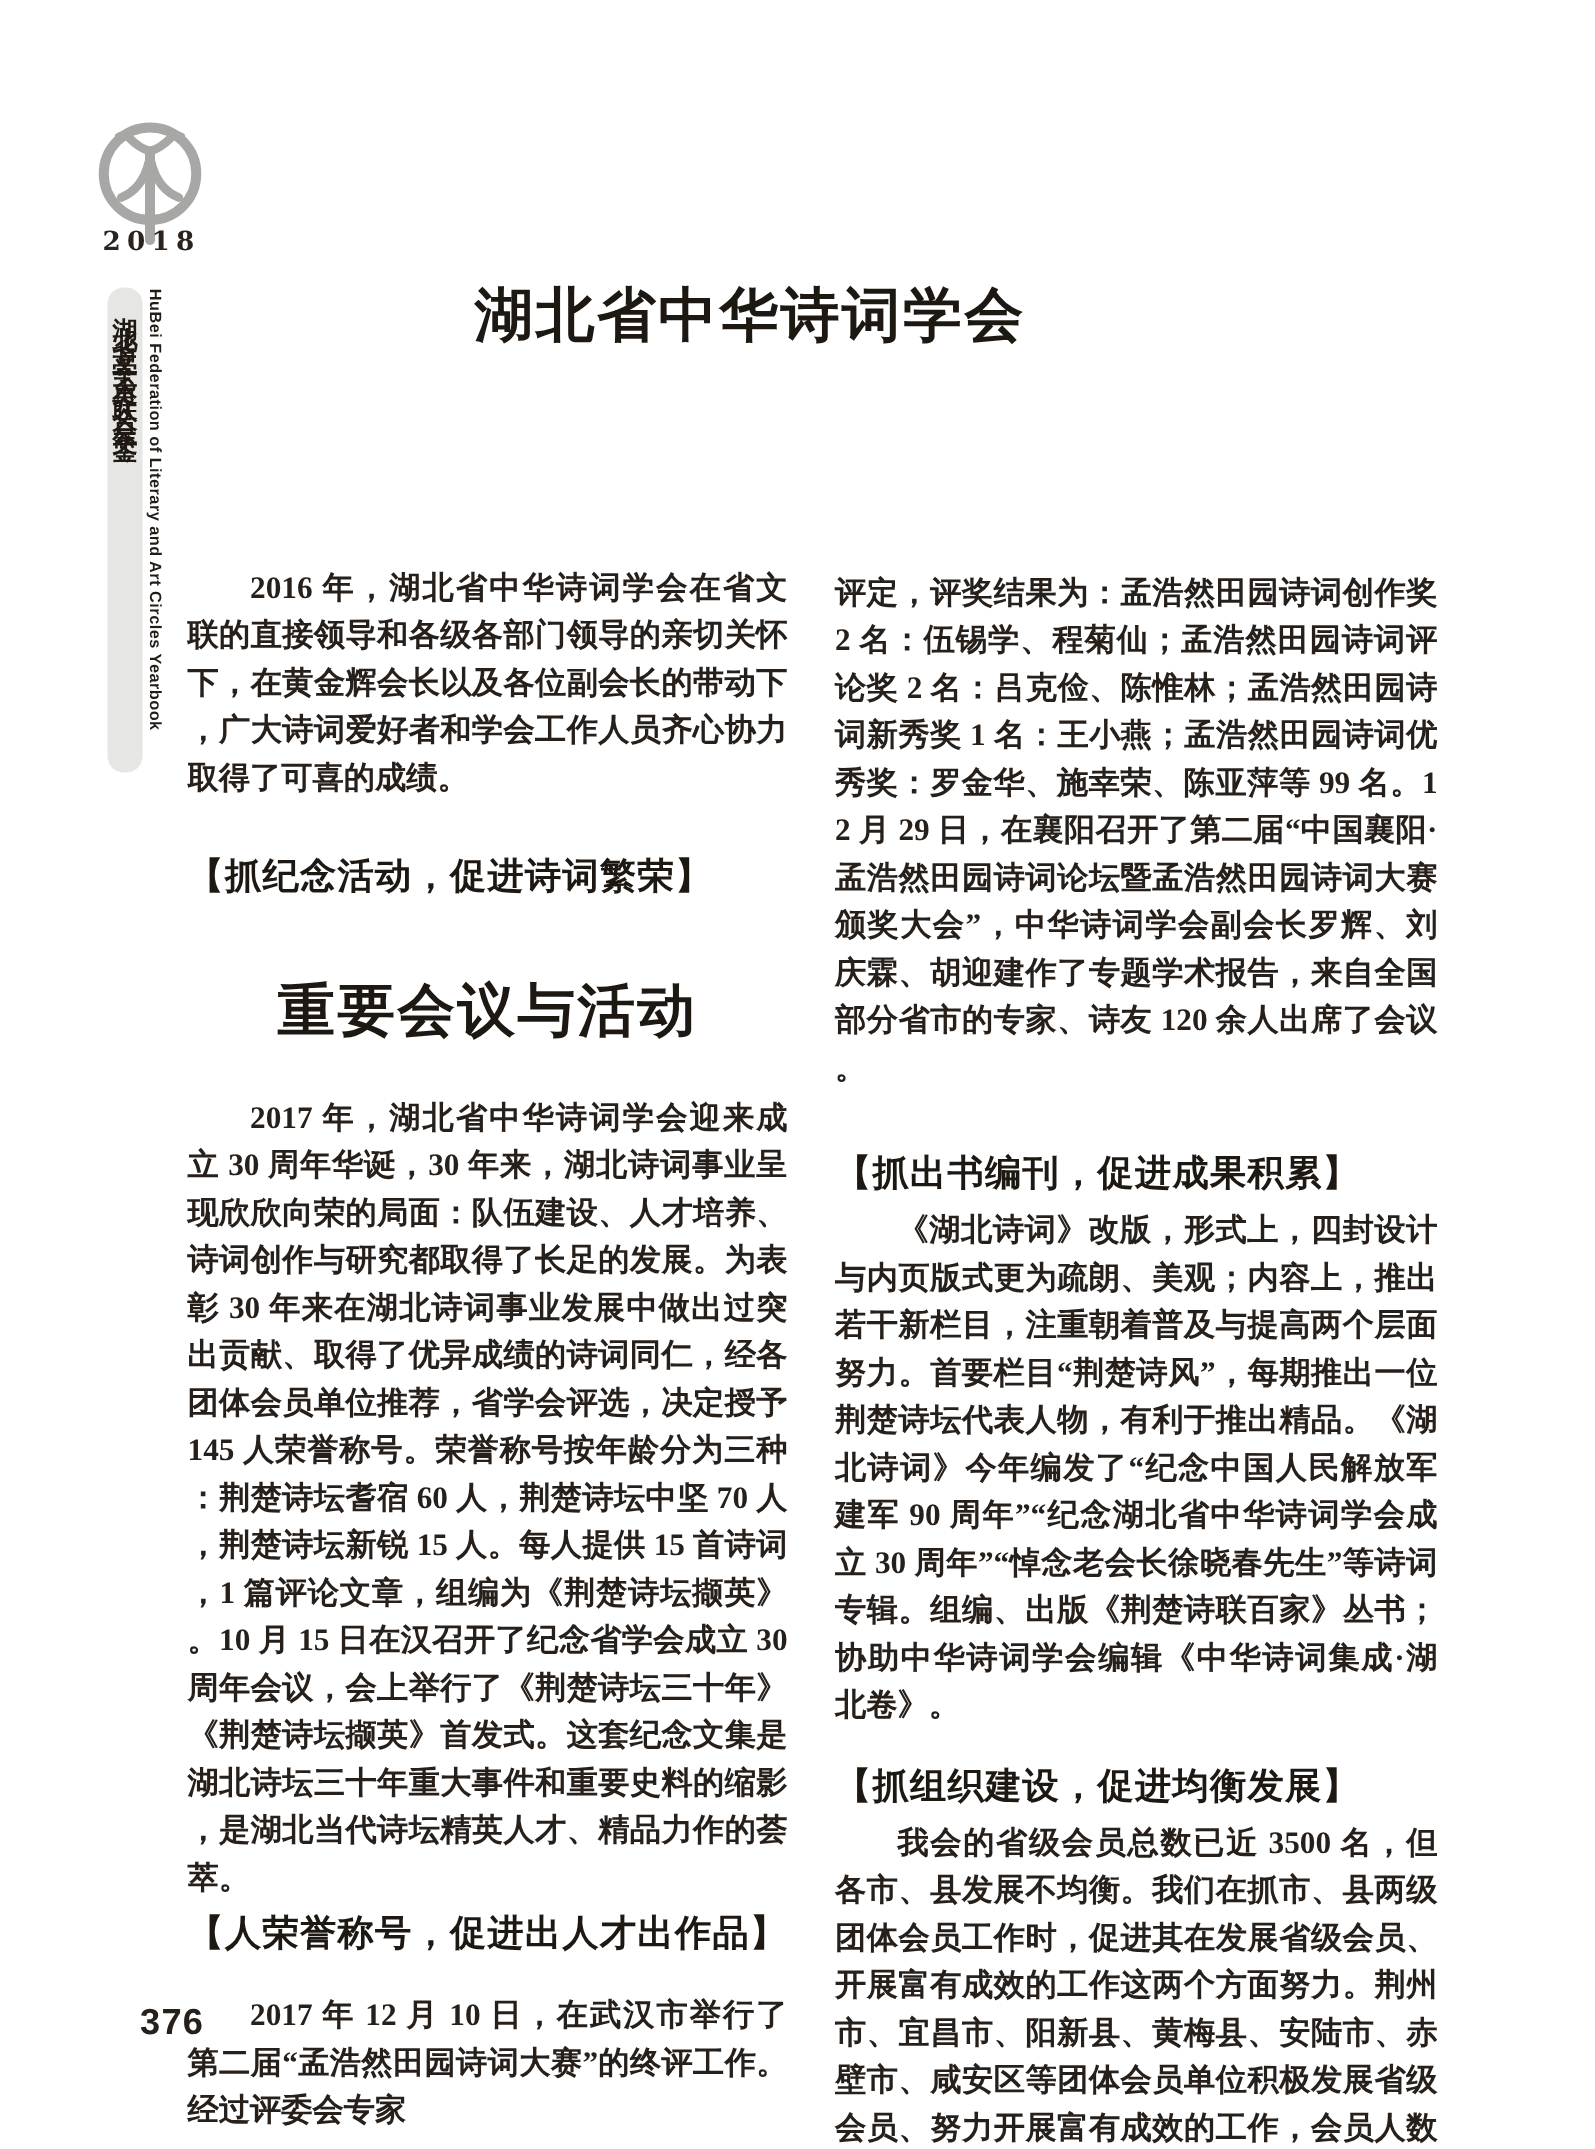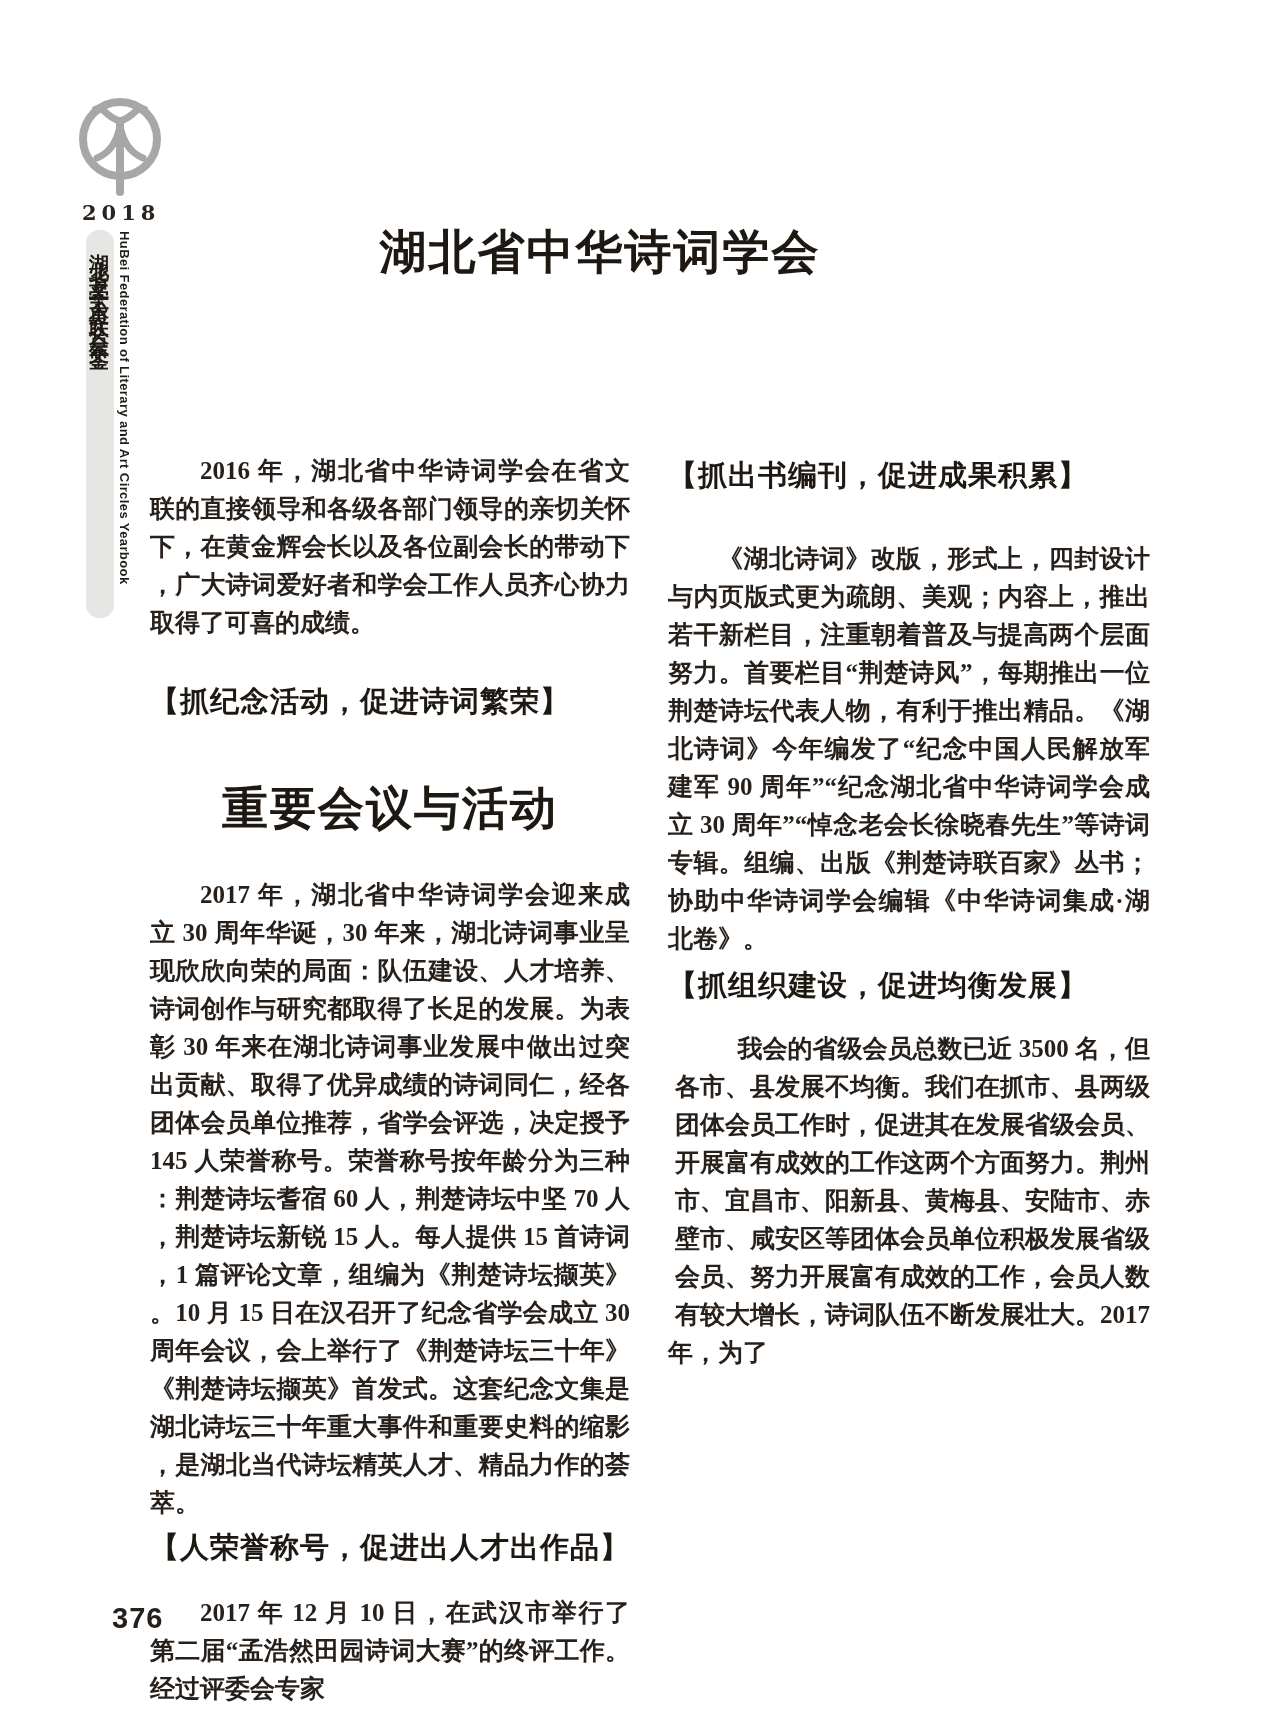--- a/index.html
+++ b/index.html
@@ -4,21 +4,21 @@
 <style>
   html,body{margin:0;padding:0;}
   body{
     width:1276px;height:1719px;position:relative;background:#ffffff;
     font-family:"Liberation Serif","DejaVu Serif",serif;
     color:#261f1a;overflow:hidden;
   }
   
   .logo{position:absolute;left:70px;top:92px;width:100px;height:104px;}
   .logo-year{
-    position:absolute;left:82px;top:200px;width:96px;
+    position:absolute;left:82px;top:180px;width:96px;
     font-family:"DejaVu Serif","Liberation Serif",serif;
     font-size:21px;font-weight:bold;letter-spacing:5px;color:#2a231e;
   }
   .strip{
     position:absolute;left:86px;top:230px;width:28px;height:388px;
     background:#e6e6e4;border-radius:13px;
     display:flex;justify-content:center;align-items:flex-start;
   }
   .strip-text{
     writing-mode:vertical-rl;text-orientation:upright;
@@ -64,21 +64,21 @@
   #col-left  .block:nth-child(1){margin-top:12px;}
   #col-left  .block:nth-child(2){margin-top:40px;}
   #col-left  .block:nth-child(3){margin-top:60px;}
   #col-left  .block:nth-child(4){margin-top:40px;}
   #col-left  .block:nth-child(5){margin-top:6px;}
   #col-left  .block:nth-child(6){margin-top:28px;}
   #col-left  .block:nth-child(7){margin-top:10px;}
   #col-right .block:nth-child(1){margin-top:16px;}
   #col-right .block:nth-child(2){margin-top:46px;}
   #col-right .block:nth-child(3){margin-top:8px;}
-  #col-right .block:nth-child(4){margin-top:26px;text-align:right;}
+  #col-right .block:nth-child(4){margin-top:26px;}
   #col-right .block:nth-child(5){margin-top:8px;}
   .page-number{
     position:absolute;left:112px;top:1602px;
     font-family:"Liberation Sans","DejaVu Sans",sans-serif;
     font-weight:bold;font-size:29px;color:#26201b;letter-spacing:1px;
   }
 </style>
 </head>
 <body>
 
@@ -102,19 +102,20 @@
 
 <div class="column" id="col-left">
     <div class="block p indent">2016 年，湖北省中华诗词学会在省文联的直接领导和各级各部门领导的亲切关怀下，在黄金辉会长以及各位副会长的带动下，广大诗词爱好者和学会工作人员齐心协力取得了可喜的成绩。</div>
     <div class="block h2">【抓纪念活动，促进诗词繁荣】</div>
     <div class="block h1">重要会议与活动</div>
     <div class="block p indent">2017 年，湖北省中华诗词学会迎来成立 30 周年华诞，30 年来，湖北诗词事业呈现欣欣向荣的局面：队伍建设、人才培养、诗词创作与研究都取得了长足的发展。为表彰 30 年来在湖北诗词事业发展中做出过突出贡献、取得了优异成绩的诗词同仁，经各团体会员单位推荐，省学会评选，决定授予 145 人荣誉称号。荣誉称号按年龄分为三种：荆楚诗坛耆宿 60 人，荆楚诗坛中坚 70 人，荆楚诗坛新锐 15 人。每人提供 15 首诗词，1 篇评论文章，组编为《荆楚诗坛撷英》。10 月 15 日在汉召开了纪念省学会成立 30 周年会议，会上举行了《荆楚诗坛三十年》《荆楚诗坛撷英》首发式。这套纪念文集是湖北诗坛三十年重大事件和重要史料的缩影，是湖北当代诗坛精英人才、精品力作的荟萃。</div>
     <div class="block h2">【人荣誉称号，促进出人才出作品】</div>
     <div class="block p indent">2017 年 12 月 10 日，在武汉市举行了第二届“孟浩然田园诗词大赛”的终评工作。经过评委会专家</div>
   </div>
 <div class="column" id="col-right">
+    <div class="block p">评定，评奖结果为：孟浩然田园诗词创作奖 2 名：伍锡学、程菊仙；孟浩然田园诗词评论奖 2 名：吕克俭、陈惟林；孟浩然田园诗词新秀奖 1 名：王小燕；孟浩然田园诗词优秀奖：罗金华、施幸荣、陈亚萍等 99 名。12 月 29 日，在襄阳召开了第二届“中国襄阳·孟浩然田园诗词论坛暨孟浩然田园诗词大赛颁奖大会”，中华诗词学会副会长罗辉、刘庆霖、胡迎建作了专题学术报告，来自全国部分省市的专家、诗友 120 余人出席了会议。</div>
     <div class="block h2">【抓出书编刊，促进成果积累】</div>
     <div class="block p indent">《湖北诗词》改版，形式上，四封设计与内页版式更为疏朗、美观；内容上，推出若干新栏目，注重朝着普及与提高两个层面努力。首要栏目“荆楚诗风”，每期推出一位荆楚诗坛代表人物，有利于推出精品。《湖北诗词》今年编发了“纪念中国人民解放军建军 90 周年”“纪念湖北省中华诗词学会成立 30 周年”“悼念老会长徐晓春先生”等诗词专辑。组编、出版《荆楚诗联百家》丛书；协助中华诗词学会编辑《中华诗词集成·湖北卷》。</div>
     <div class="block h2">【抓组织建设，促进均衡发展】</div>
     <div class="block p indent">我会的省级会员总数已近 3500 名，但各市、县发展不均衡。我们在抓市、县两级团体会员工作时，促进其在发展省级会员、开展富有成效的工作这两个方面努力。荆州市、宜昌市、阳新县、黄梅县、安陆市、赤壁市、咸安区等团体会员单位积极发展省级会员、努力开展富有成效的工作，会员人数有较大增长，诗词队伍不断发展壮大。2017 年，为了</div>
   </div>
 
 <div class="page-number">376</div>
 
 </body></html>

